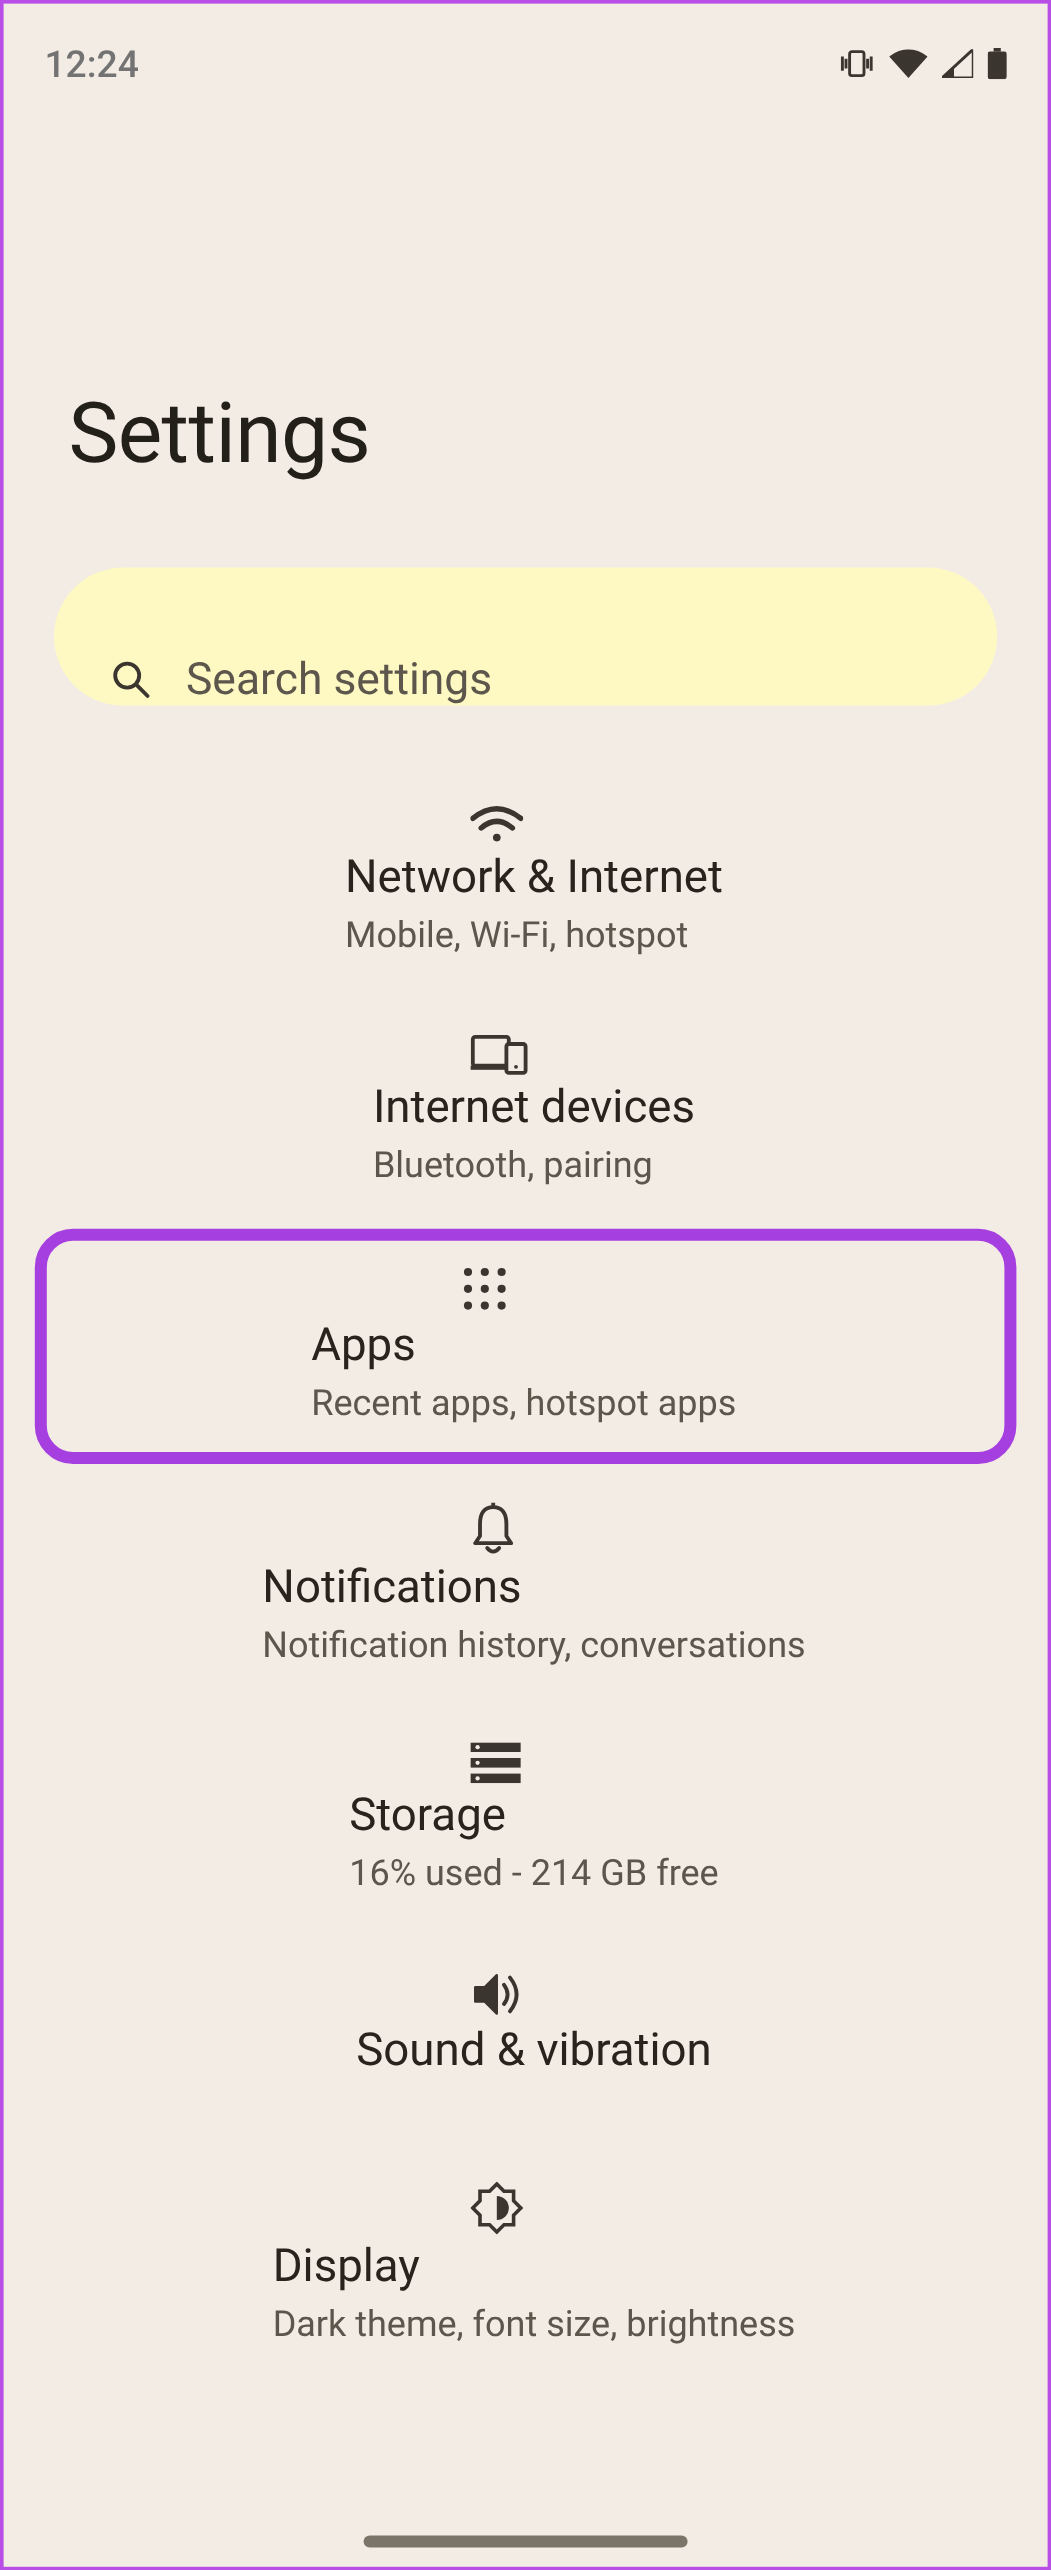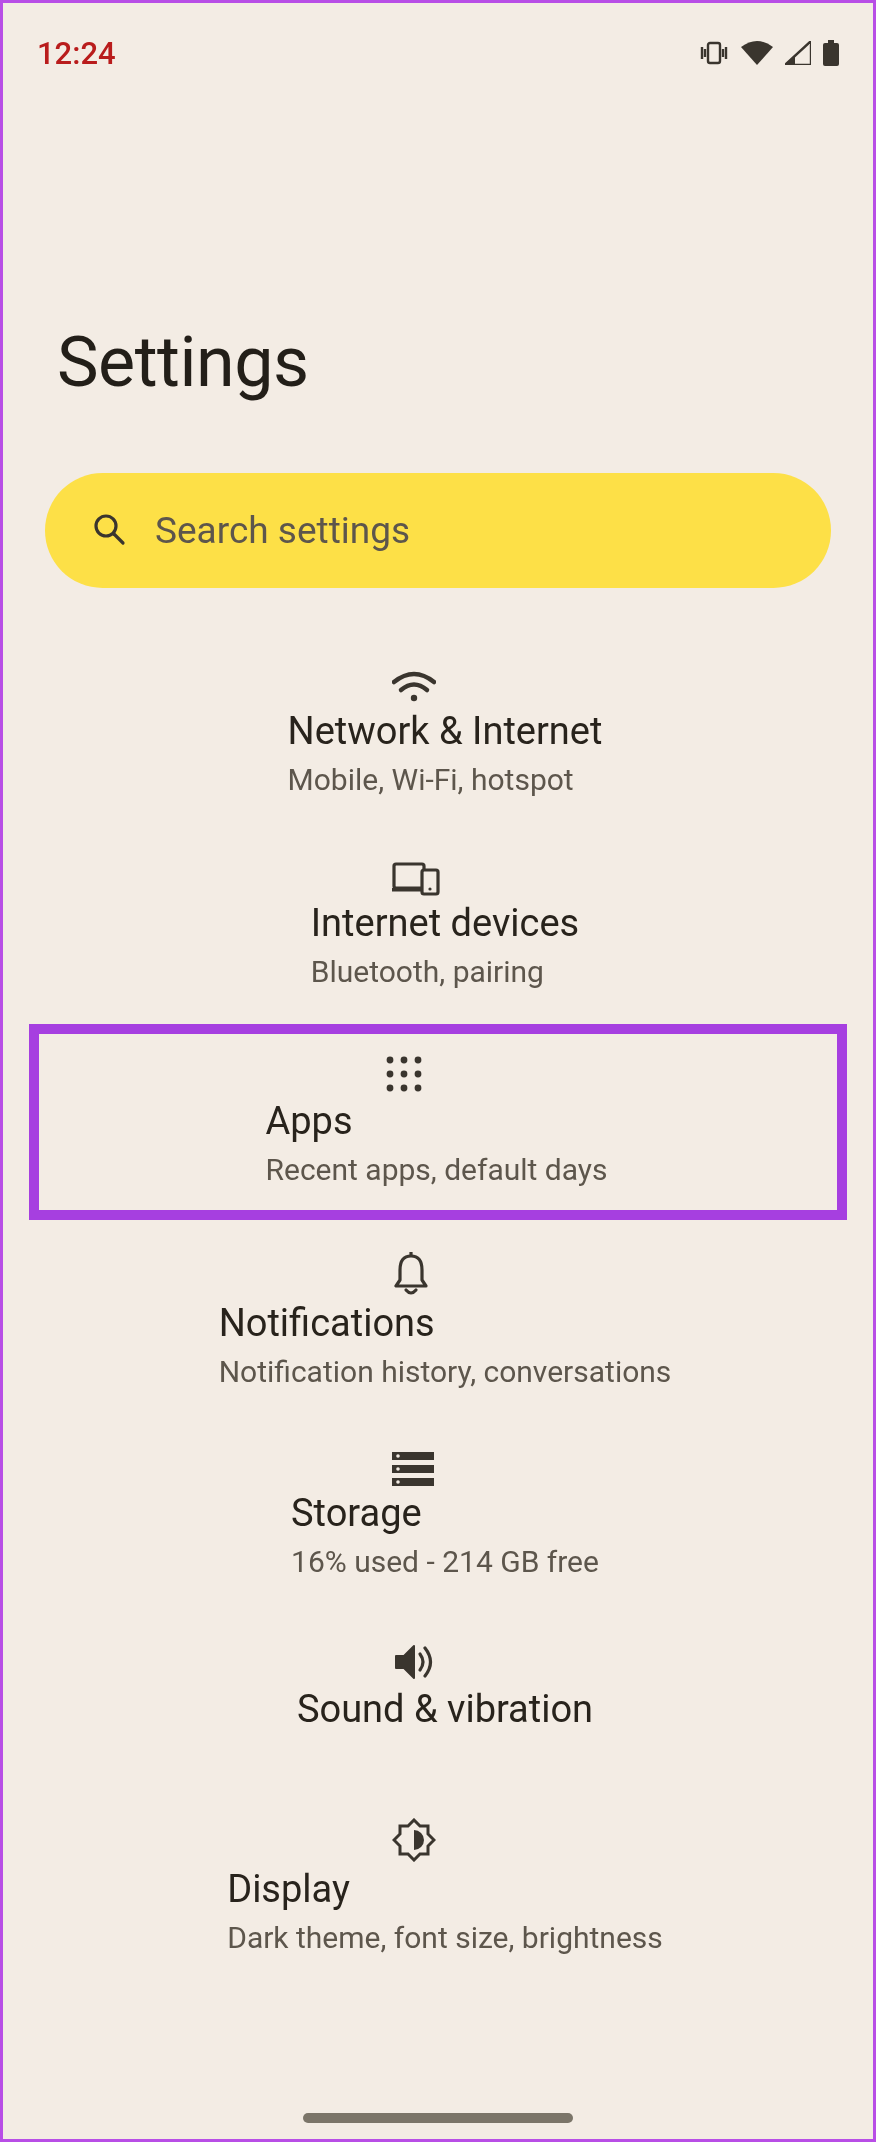--- a/index.html
+++ b/index.html
@@ -19,42 +19,42 @@
   .status-bar {
     display: flex;
     justify-content: space-between;
     align-items: center;
     padding: 22px 34px 0 34px;
     height: 78px;
   }
   .status-time {
     font-size: 31px;
     font-weight: 500;
-    color: #b91c1c;
+    color: #737373;
   }
   .status-icons {
     display: flex;
     align-items: center;
     gap: 12px;
   }
   .status-icons svg { display: block; }
   .page-title {
     font-size: 70px;
     font-weight: 400;
     color: #231f19;
     letter-spacing: -0.5px;
     margin: 240px 0 0 54px;
   }
   .search-bar {
     margin: 70px 42px 0 42px;
     height: 115px;
-    background: #fde047;
+    background: #fef9c3;
     border-radius: 58px;
     display: flex;
-    align-items: center;
+    align-items: flex-end;
     padding: 0 46px;
     gap: 28px;
   }
   .search-placeholder {
     font-size: 37px;
     color: #5d564c;
     font-weight: 400;
   }
   .settings-list {
     margin-top: 52px;
@@ -68,20 +68,21 @@
     padding: 30px 40px 30px 54px;
     gap: 0;
     flex-direction: column;
   }
   .setting-item.highlight {
     outline: 10px solid #a63fe0;
     outline-offset: -10px;
     margin: 2px 26px;
     padding-left: 11px;
     padding-right: 14px;
+    border-radius: 32px;
   }
   .icon-col {
     width: 106px;
     display: flex;
     align-items: center;
     justify-content: flex-start;
     flex-shrink: 0;
   }
   .setting-item.highlight .icon-col { width: 106px; }
   .text-col { flex: 1; }
@@ -205,21 +206,21 @@
               <circle cx="20" cy="20" r="3.4"></circle>
               <circle cx="34" cy="20" r="3.4"></circle>
             <circle cx="6" cy="34" r="3.4"></circle>
               <circle cx="20" cy="34" r="3.4"></circle>
               <circle cx="34" cy="34" r="3.4"></circle>
           </svg>
         </span>
       </div>
       <div class="text-col">
         <div class="item-title">Apps</div>
-        <div class="item-sub">Recent apps, default days</div>
+        <div class="item-sub">Recent apps, hotspot apps</div>
       </div>
     </div>
 
     <div class="setting-item">
       <div class="icon-col">
         <span>
           <svg width="38" height="44" viewBox="0 0 38 44">
               <path d="M19 4 Q8 4 8 18 L8 28 L4 34 L34 34 L30 28 L30 18 Q30 4 19 4 Z" fill="none" stroke="#3a352e" stroke-width="3.2" stroke-linejoin="round"></path>
               <path d="M14 38 Q19 44 24 38" fill="none" stroke="#3a352e" stroke-width="3.2" stroke-linecap="round"></path>
               <line x1="19" y1="0" x2="19" y2="5" stroke="#3a352e" stroke-width="3.2"></line>

